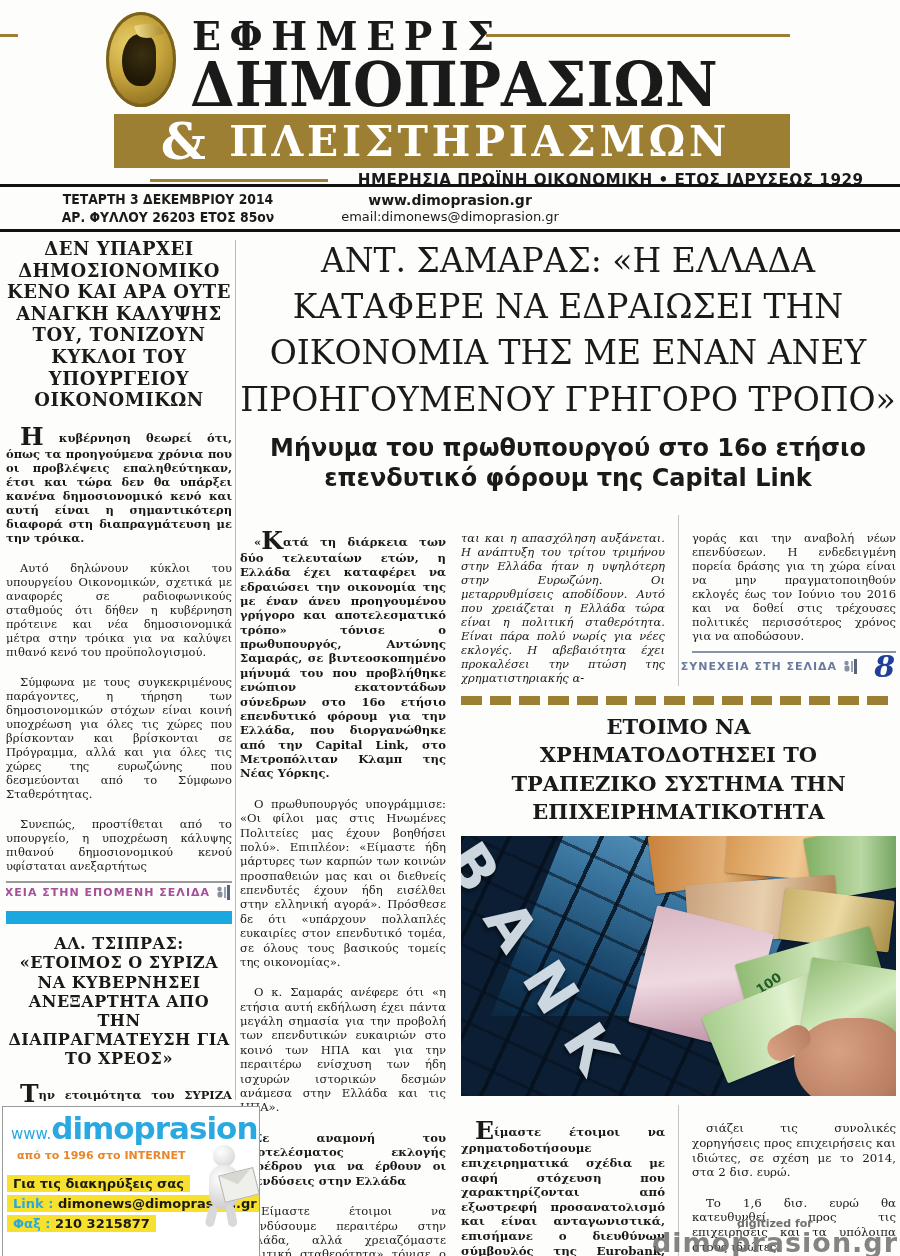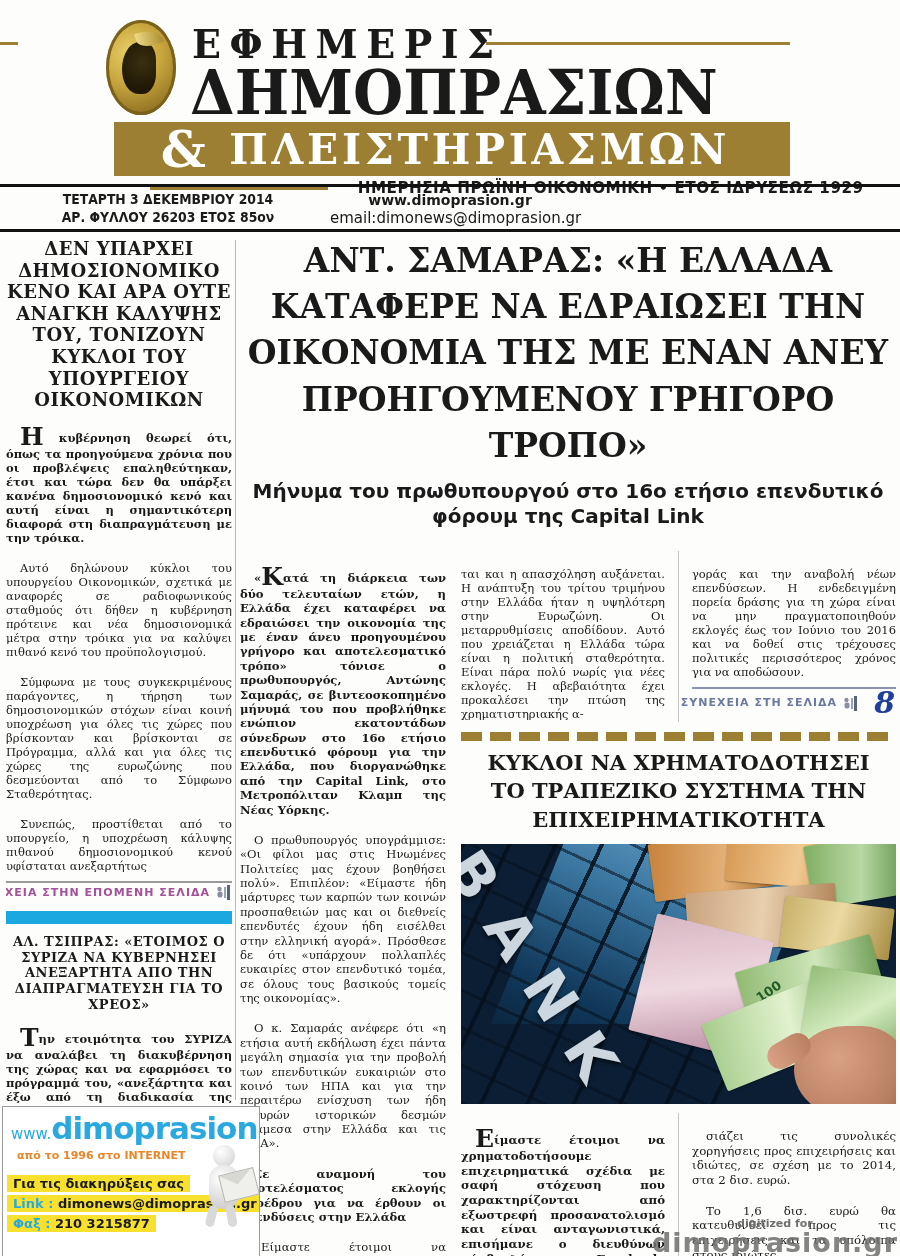--- a/index.html
+++ b/index.html
@@ -1,20 +1,20 @@
 <!DOCTYPE html>
 <html><head>
 <meta charset="utf-8">
 <style>
   html,body{margin:0;padding:0;background:#e9e9e9;}
   #page{position:relative;width:900px;height:1256px;background:#fdfdfc;margin:0 auto;
         overflow:hidden;font-family:"DejaVu Serif",serif;color:#1a1a1a;}
 
   
-  #masthead{position:absolute;left:0;top:16px;width:832px;height:184px;}
+  #masthead{position:absolute;left:0;top:8px;width:832px;height:184px;}
   #hermes-logo{position:absolute;left:106px;top:4px;width:70px;height:95px;border-radius:50%;
      background:radial-gradient(circle at 35% 35%, #e9d06a 0%, #c9a63e 40%, #8a6d20 85%, #6d5416 100%);
      box-shadow:inset 0 0 0 3px #7a611c;}
   #hermes-head{position:absolute;left:16px;top:22px;width:34px;height:52px;border-radius:60% 40% 45% 55%;
      background:radial-gradient(circle at 60% 40%, #3a2f10 0%, #201806 70%);}
   #hermes-wing{position:absolute;left:30px;top:10px;width:26px;height:16px;border-radius:0 90% 0 60%;
      background:linear-gradient(100deg,#f0dc8a,#a98c2e);transform:rotate(-18deg);}
   #kicker{position:absolute;left:192px;top:4px;font-size:40px;font-weight:900;letter-spacing:9px;
      font-family:"DejaVu Serif",serif;transform:scaleX(.95);transform-origin:left;}
   .kicker-rule{position:absolute;top:26px;height:3px;background:#9c7f33;}
@@ -33,21 +33,21 @@
      font-weight:bold;font-size:16px;letter-spacing:.5px;transform:scaleX(.95);transform-origin:right;white-space:nowrap;}
 
   
   #toprule{position:absolute;left:0;top:184px;width:900px;height:3px;background:#111;}
   #infobar{position:absolute;left:0;top:187px;width:900px;height:42px;border-bottom:3px solid #111;
      font-family:"DejaVu Sans",sans-serif;}
   .ib{position:absolute;top:4px;text-align:center;line-height:1.3;}
   #ib-left{left:28px;width:280px;font-size:13.5px;font-weight:bold;transform:scaleX(.92);}
   #ib-center{left:330px;width:240px;}
   #ib-center .w{font-size:14px;font-weight:bold;}
-  #ib-center .e{font-size:15px;text-align:right;}
+  #ib-center .e{font-size:13px;}
   #ib-right{left:588px;width:304px;}
   #ib-right .a{font-size:12.5px;font-weight:bold;}
   #ib-right .p{font-size:10px;font-weight:bold;}
 
   
   #sidebar{position:absolute;left:6px;top:238px;width:226px;height:866px;overflow:hidden;}
   #col-divider{position:absolute;left:235px;top:240px;width:1px;height:860px;background:#b9b9b9;}
   #main{position:absolute;left:240px;top:238px;width:656px;height:1018px;}
 
   h1,h2,h3{margin:0;font-family:"DejaVu Serif",serif;}
@@ -88,22 +88,22 @@
      background:radial-gradient(circle at 35% 30%,#fff,#cfcfcf);}
   .man-body{position:absolute;left:16px;top:20px;width:30px;height:44px;border-radius:14px;
      background:radial-gradient(circle at 40% 30%,#fff,#c6c6c6);}
   .man-env{position:absolute;left:28px;top:26px;width:34px;height:26px;background:#efefec;
      border:1px solid #b5b5b0;transform:rotate(-14deg);}
   .man-env:before{content:"";position:absolute;left:0;top:0;border-left:16px solid transparent;
      border-right:16px solid transparent;border-top:12px solid #d8d8d2;}
   .man-leg{position:absolute;top:60px;width:9px;height:22px;border-radius:5px;background:#d9d9d9;}
 
   
-  #mn-headline{font-size:33px;font-weight:700;text-align:center;line-height:1.4;letter-spacing:0;}
-  #mn-subhead{font-family:"DejaVu Sans",sans-serif;font-weight:bold;font-size:20px;text-align:center;
+  #mn-headline{font-size:33px;font-weight:400;text-align:center;line-height:1.4;letter-spacing:0;}
+  #mn-subhead{font-family:"DejaVu Sans",sans-serif;font-weight:bold;font-size:24px;text-align:center;
      margin-top:10px;line-height:1.25;}
   #cols{position:relative;margin-top:22px;height:746px;}
   #mcol1{position:absolute;left:0;top:0;width:206px;height:746px;overflow:hidden;}
   #mcol1 .body{font-size:11.6px;line-height:1.24;}
   #mright{position:absolute;left:221px;top:0;width:435px;height:746px;overflow:hidden;}
   .two-cols{display:flex;gap:0;}
   .tcol{width:204px;}
   .vdiv{width:1px;background:#c4c4c4;margin:0 13px;}
   .golddash{height:9px;margin:10px 0 8px;
      background:repeating-linear-gradient(90deg,#9c7f33 0 21px,#fdfdfc 21px 29px);}
@@ -185,21 +185,21 @@
       <svg class="cont-icon" width="17" height="15" viewBox="0 0 17 15">
         <rect x="12" y="0" width="3" height="15" fill="#5a6478"></rect>
           <rect x="9" y="2" width="2" height="11" fill="#9aa2b4"></rect>
         <circle cx="4.5" cy="4" r="2.2" fill="#8890a2"></circle>
           <rect x="2.5" y="6.5" width="5" height="6" rx="2" fill="#8890a2"></rect>
       </svg>
     </div>
 
     <div class="cyanbar"></div>
 
-    <h2 class="sb-head" style="font-size:13px;">ΑΛ. ΤΣΙΠΡΑΣ: «ΕΤΟΙΜΟΣ Ο ΣΥΡΙΖΑ ΝΑ ΚΥΒΕΡΝΗΣΕΙ ΑΝΕΞΑΡΤΗΤΑ ΑΠΟ ΤΗΝ ΔΙΑΠΡΑΓΜΑΤΕΥΣΗ ΓΙΑ ΤΟ ΧΡΕΟΣ»</h2>
+    <h2 class="sb-head" style="font-size:16px;">ΑΛ. ΤΣΙΠΡΑΣ: «ΕΤΟΙΜΟΣ Ο ΣΥΡΙΖΑ ΝΑ ΚΥΒΕΡΝΗΣΕΙ ΑΝΕΞΑΡΤΗΤΑ ΑΠΟ ΤΗΝ ΔΙΑΠΡΑΓΜΑΤΕΥΣΗ ΓΙΑ ΤΟ ΧΡΕΟΣ»</h2>
     <div class="body" style="margin-top:10px;">
       <p class="lead"><span class="dc">Τ</span><span>ην ετοιμότητα του ΣΥΡΙΖΑ να αναλάβει τη διακυβέρνηση της χώρας και να εφαρμόσει το πρόγραμμά του, «ανεξάρτητα και έξω από τη διαδικασία της σκληρής διαπραγμάτευσης που θα αφορά τη βιωσιμότητα του χρέους, καθώς και την ανάγκη γενναίας αύξησης των ευρωπαϊκών δημόσιων επενδύσεων για την επιστροφή στην ανάπτυξη και την απασχόληση», διακήρυξε ο Αλέξης Τσί-</span></p>
     </div>
 
   </div>
 
   <div id="ad">
     <div class="ad-www-row">
       <span class="ad-www">www.</span><span class="ad-domain">dimoprasion</span><span class="ad-tld">.gr</span>
     </div>
@@ -233,41 +233,41 @@
           <p>Ο κ. Σαμαράς ανέφερε ότι «η ετήσια αυτή εκδήλωση έχει πάντα μεγάλη σημασία για την προβολή των επενδυτικών ευκαιριών στο κοινό των ΗΠΑ και για την περαιτέρω ενίσχυση των ήδη ισχυρών ιστορικών δεσμών ανάμεσα στην Ελλάδα και τις ΗΠΑ».</p>
           <p class="boldp">Σε αναμονή του αποτελέσματος εκλογής προέδρου για να έρθουν οι επενδύσεις στην Ελλάδα</p>
           <p>«Είμαστε έτοιμοι να επενδύσουμε περαιτέρω στην Ελλάδα, αλλά χρειαζόμαστε πολιτική σταθερότητα» τόνισε ο Αμερικανός επιχειρηματίας - επενδυτής, Τζον Πόλσον, σε δήλωσή του στο περιθώριο του 16ου ετήσιου επενδυτικού φόρουμ για την Ελλάδα που πραγματοποίησε η Capital Link, στο Μετροπόλιταν Κλαμπ της Νέας Υόρκης. Παράλληλα, ο ιδρυτής της</p>
 
         </div>
       </div>
 
       <div id="mright">
         <div class="two-cols">
           <div class="tcol body">
-            <p style="text-indent:0;">ται και η απασχόληση αυξάνεται. Η ανάπτυξη του τρίτου τριμήνου στην Ελλάδα ήταν η υψηλότερη στην Ευρωζώνη. Οι μεταρρυθμίσεις αποδίδουν. Αυτό που χρειάζεται η Ελλάδα τώρα είναι η πολιτική σταθερότητα. Είναι πάρα πολύ νωρίς για νέες εκλογές. Η αβεβαιότητα έχει προκαλέσει την πτώση της χρηματιστηριακής α-</p>
+            <p style="text-indent:0;font-style:italic;">ται και η απασχόληση αυξάνεται. Η ανάπτυξη του τρίτου τριμήνου στην Ελλάδα ήταν η υψηλότερη στην Ευρωζώνη. Οι μεταρρυθμίσεις αποδίδουν. Αυτό που χρειάζεται η Ελλάδα τώρα είναι η πολιτική σταθερότητα. Είναι πάρα πολύ νωρίς για νέες εκλογές. Η αβεβαιότητα έχει προκαλέσει την πτώση της χρηματιστηριακής α-</p>
           </div>
           <div class="vdiv"></div>
           <div class="tcol body">
             <p style="text-indent:0;">γοράς και την αναβολή νέων επενδύσεων. Η ενδεδειγμένη πορεία δράσης για τη χώρα είναι να μην πραγματοποιηθούν εκλογές έως τον Ιούνιο του 2016 και να δοθεί στις τρέχουσες πολιτικές περισσότερος χρόνος για να αποδώσουν.</p>
             <div class="cont nav">
               <span>ΣΥΝΕΧΕΙΑ ΣΤΗ ΣΕΛΙΔΑ</span>
               <svg class="cont-icon" width="17" height="15" viewBox="0 0 17 15">
                 <rect x="12" y="0" width="3" height="15" fill="#5a6478"></rect>
                   <rect x="9" y="2" width="2" height="11" fill="#9aa2b4"></rect>
                 <circle cx="4.5" cy="4" r="2.2" fill="#8890a2"></circle>
                   <rect x="2.5" y="6.5" width="5" height="6" rx="2" fill="#8890a2"></rect>
               </svg>
               <span class="pg8">8</span>
             </div>
           </div>
         </div>
 
         <div class="golddash"></div>
 
-        <h3 id="a2-headline">ΚΥΚΛΟΙ ΝΑ ΧΡΗΜΑΤΟΔΟΤΗΣΕΙ ΤΟ ΤΡΑΠΕΖΙΚΟ ΣΥΣΤΗΜΑ ΤΗΝ ΕΠΙΧΕΙΡΗΜΑΤΙΚΟΤΗΤΑ</h3>
+        <h3 id="a2-headline">ΕΤΟΙΜΟ ΝΑ ΧΡΗΜΑΤΟΔΟΤΗΣΕΙ ΤΟ ΤΡΑΠΕΖΙΚΟ ΣΥΣΤΗΜΑ ΤΗΝ ΕΠΙΧΕΙΡΗΜΑΤΙΚΟΤΗΤΑ</h3>
 
         <div id="photo">
           <div class="ph-sky"></div>
           <div class="ph-grid"></div>
           <div class="ph-bank">BANK</div>
           <div class="notes">
             <div class="nt" style="left:-6px;top:-8px;width:120px;height:58px;background:linear-gradient(100deg,#c8823c,#e2b077 60%,#b06f2e);transform:rotate(-8deg);"></div>
             <div class="nt" style="left:70px;top:-12px;width:130px;height:54px;background:linear-gradient(95deg,#d89a55,#f0c992 55%,#c07f3a);transform:rotate(5deg);">
                 <span class="nt-label or" style="left:86px;top:16px;">50</span>
               </div>

